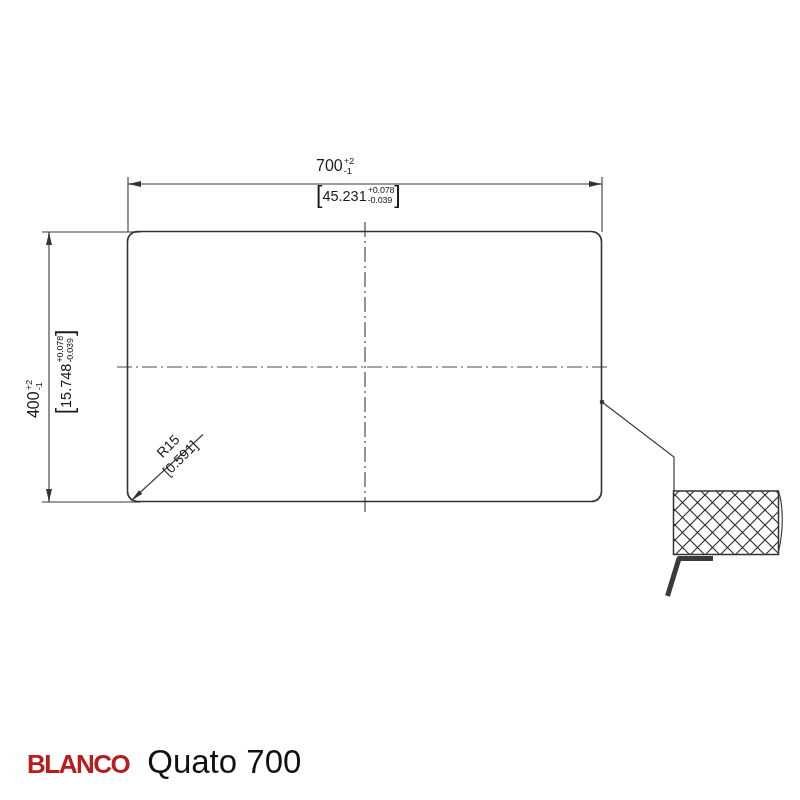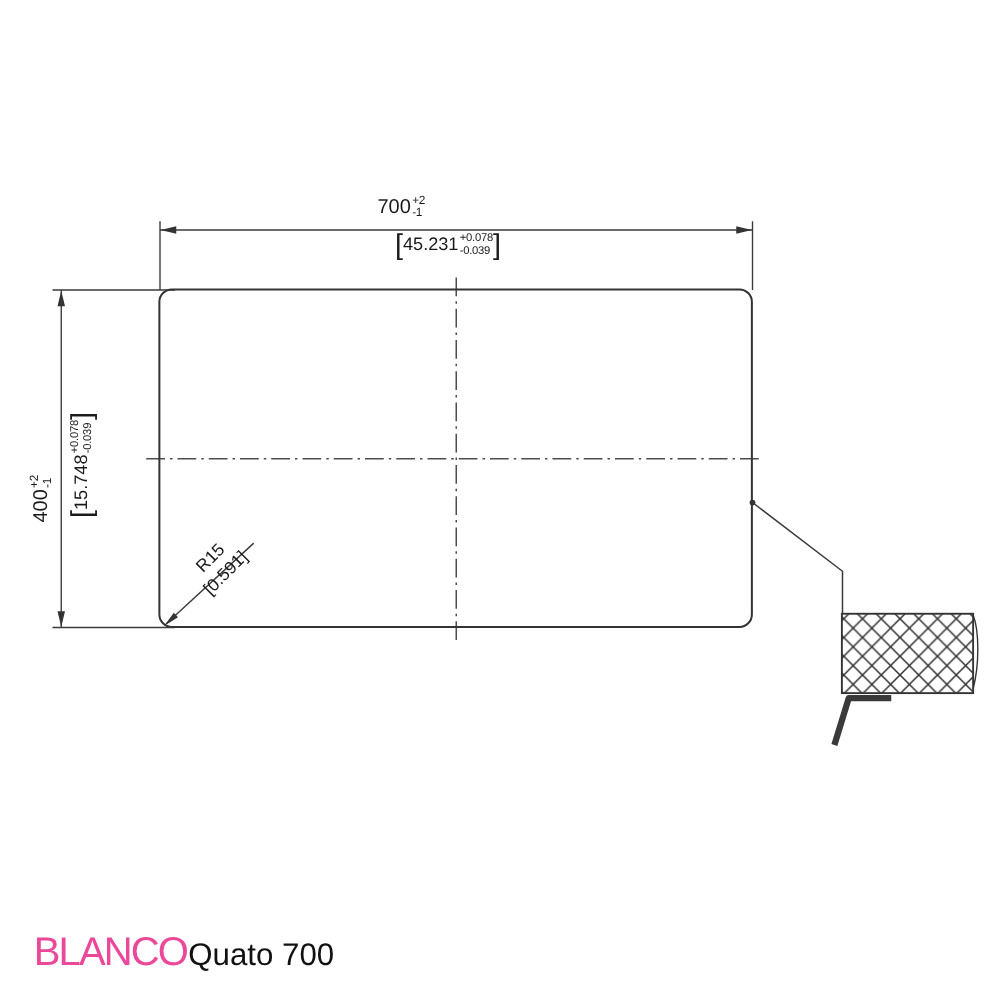--- a/index.html
+++ b/index.html
@@ -56,29 +56,29 @@
   }
 
   .footer {
     position: absolute;
     left: 27px;
     top: 743px;
     display: flex;
     align-items: baseline;
   }
   .brand {
-    font-size: 32px;
-    font-weight: 400;
+    font-size: 26px;
+    font-weight: 700;
     letter-spacing: -1.5px;
-    color: #ec4899;
+    color: #b91c1c;
   }
   .model {
-    font-size: 25px;
+    font-size: 33px;
     font-weight: 400;
-    margin-left: 1px;
+    margin-left: 18px;
     color: #111111;
   }
 </style>
 </head>
 <body>
 
 <div class="page">
 
   <svg class="draw" width="800" height="800" viewBox="0 0 800 800">
     <defs>
@@ -109,21 +109,21 @@
 
     <circle cx="602" cy="402" r="2.3" fill="#333333"></circle>
     <polyline points="602,402 674,457 674,491" fill="none" stroke="#3a3a3a" stroke-width="1.2"></polyline>
 
     <rect x="673.5" y="491" width="105" height="63.5" fill="url(#crosshatch)" stroke="#333333" stroke-width="1.5"></rect>
     <path d="M 778.5,492 C 783.5,505 783.5,532 778.5,551" fill="none" stroke="#333333" stroke-width="1.1"></path>
 
     <polyline points="713,558.5 679,558.5 667.5,596" fill="none" stroke="#3a3a3a" stroke-width="5" stroke-linejoin="round" stroke-linecap="butt"></polyline>
   </svg>
 
-  <div class="dim-text" style="left:302px; top:156px;">
+  <div class="dim-text" style="left:316px; top:156px;">
     <span class="val">700</span>
     <span class="tolstack">
       <span>+2</span>
       <span>-1</span>
     </span>
   </div>
 
   <div class="dim-text" style="left:316px; top:186px;">
     <span class="bracket">[</span>
     <span class="val-in">45.231</span>

